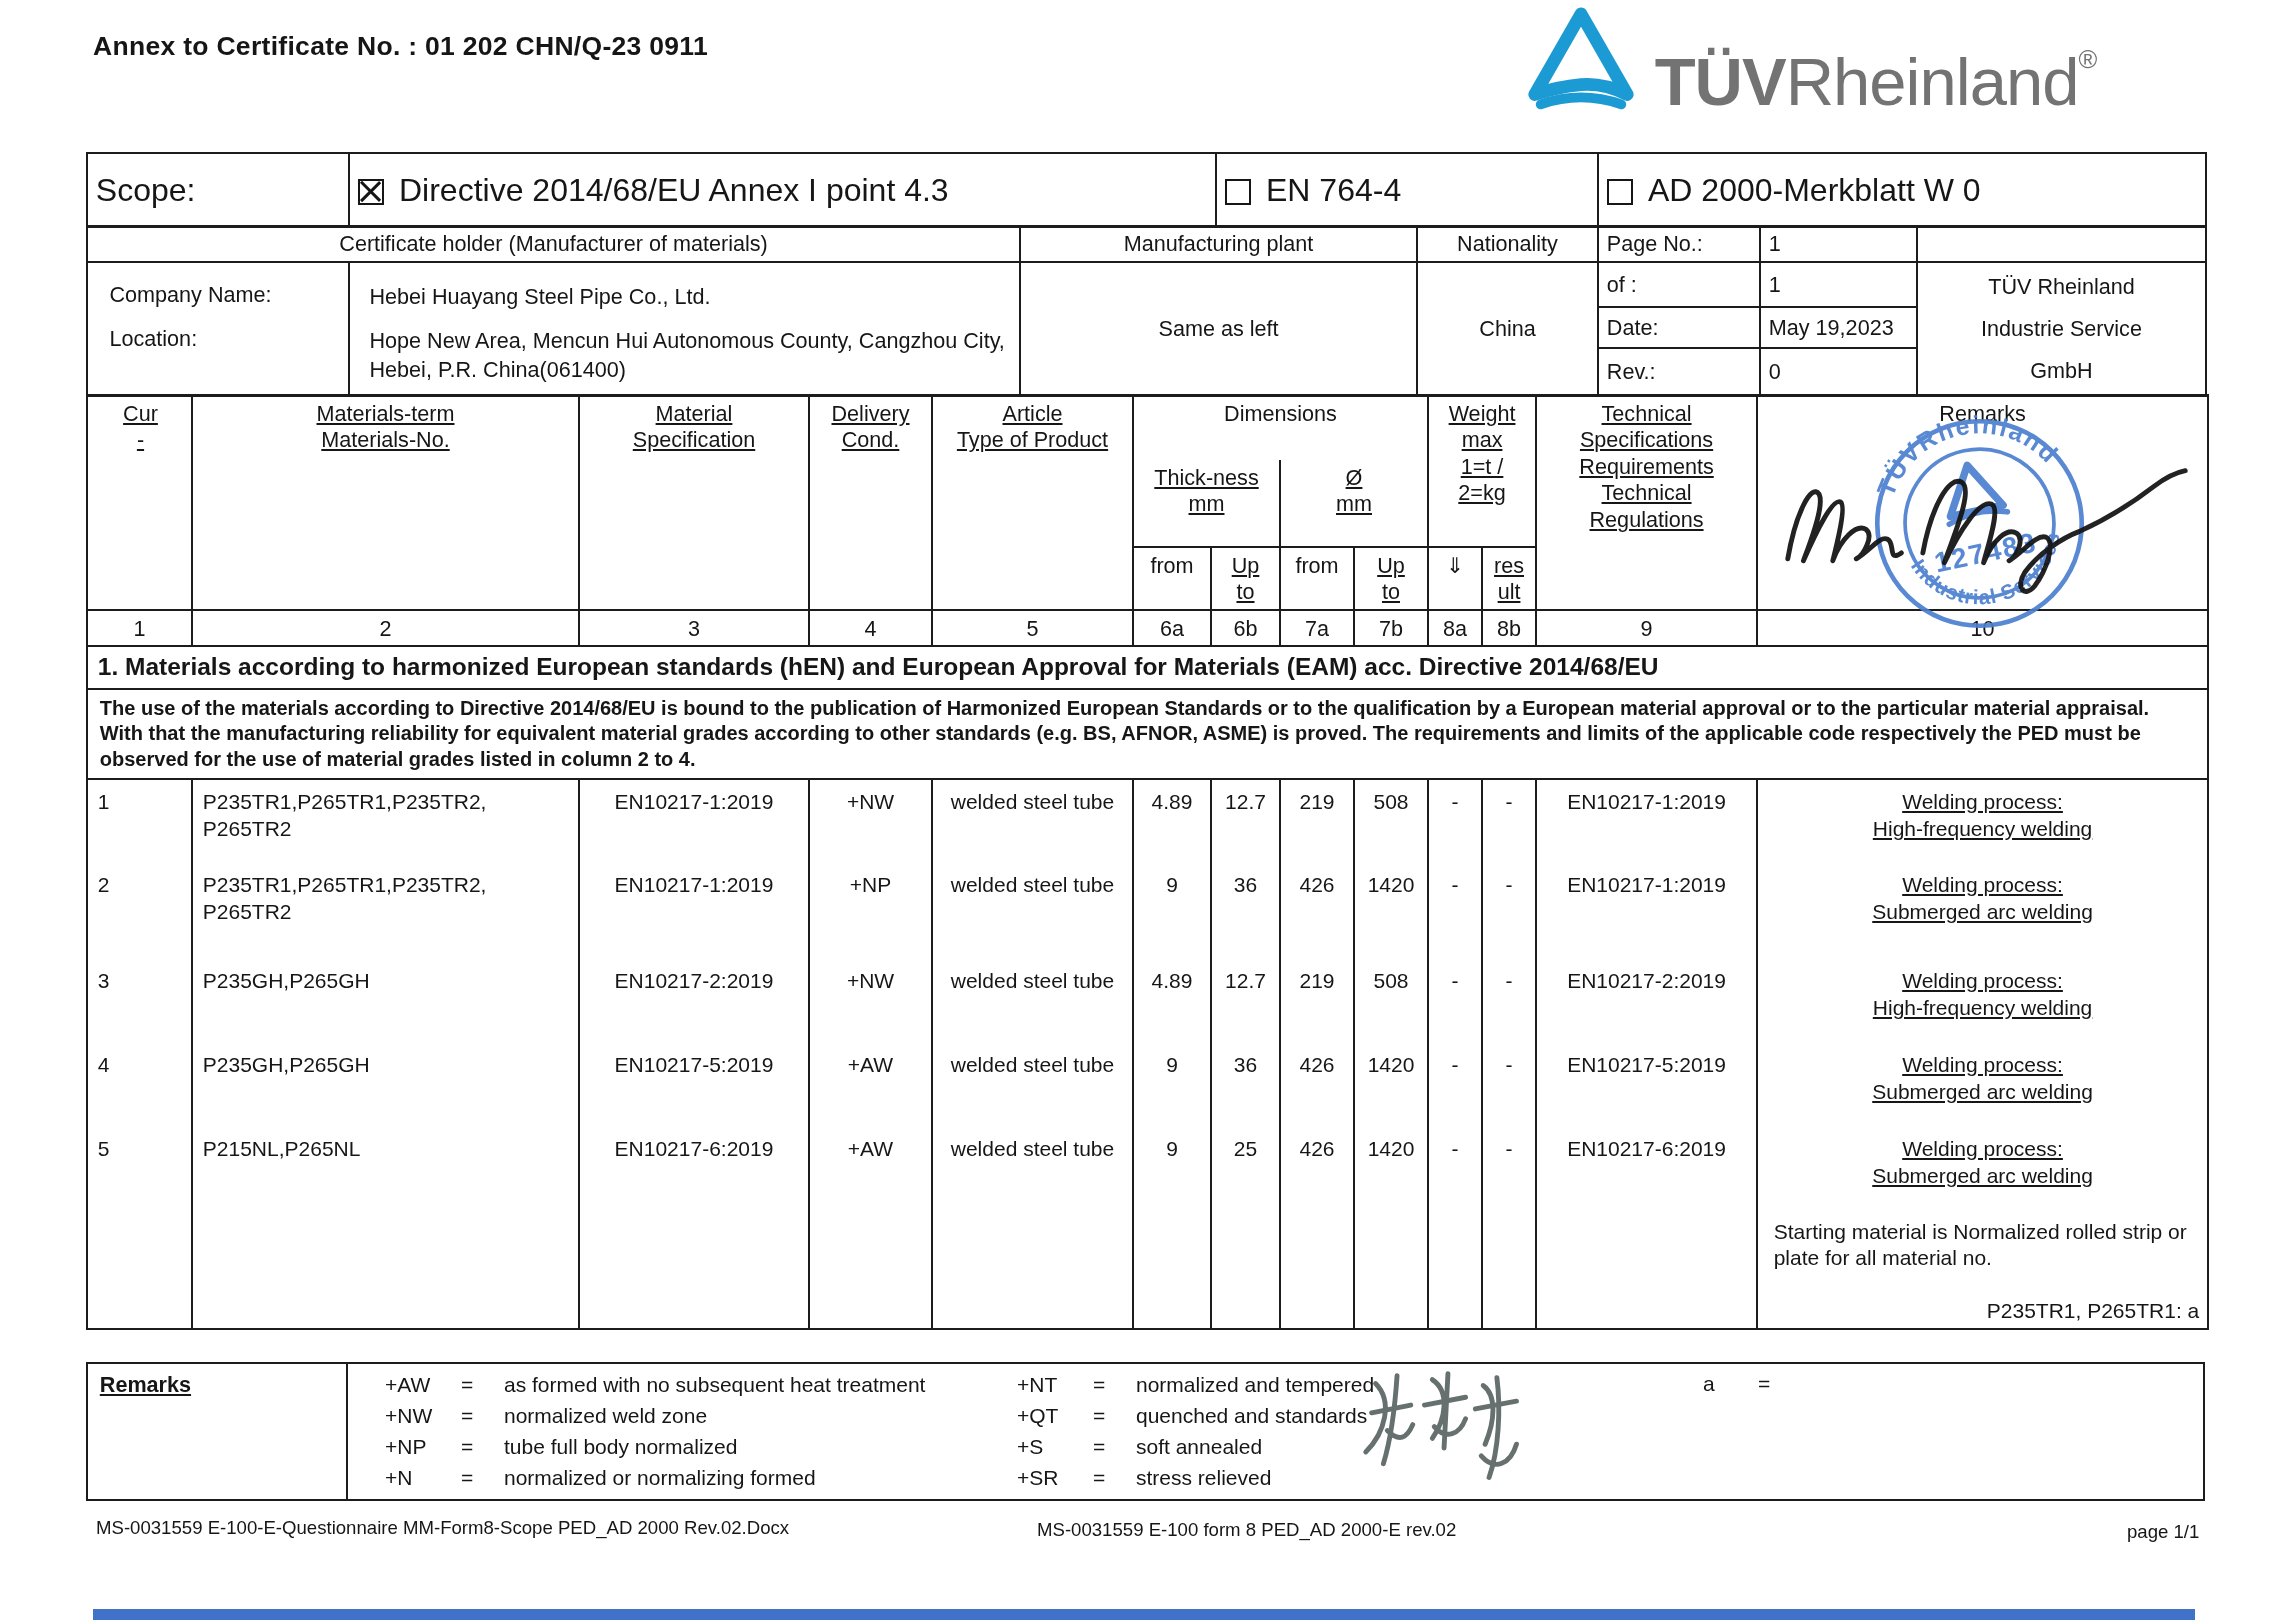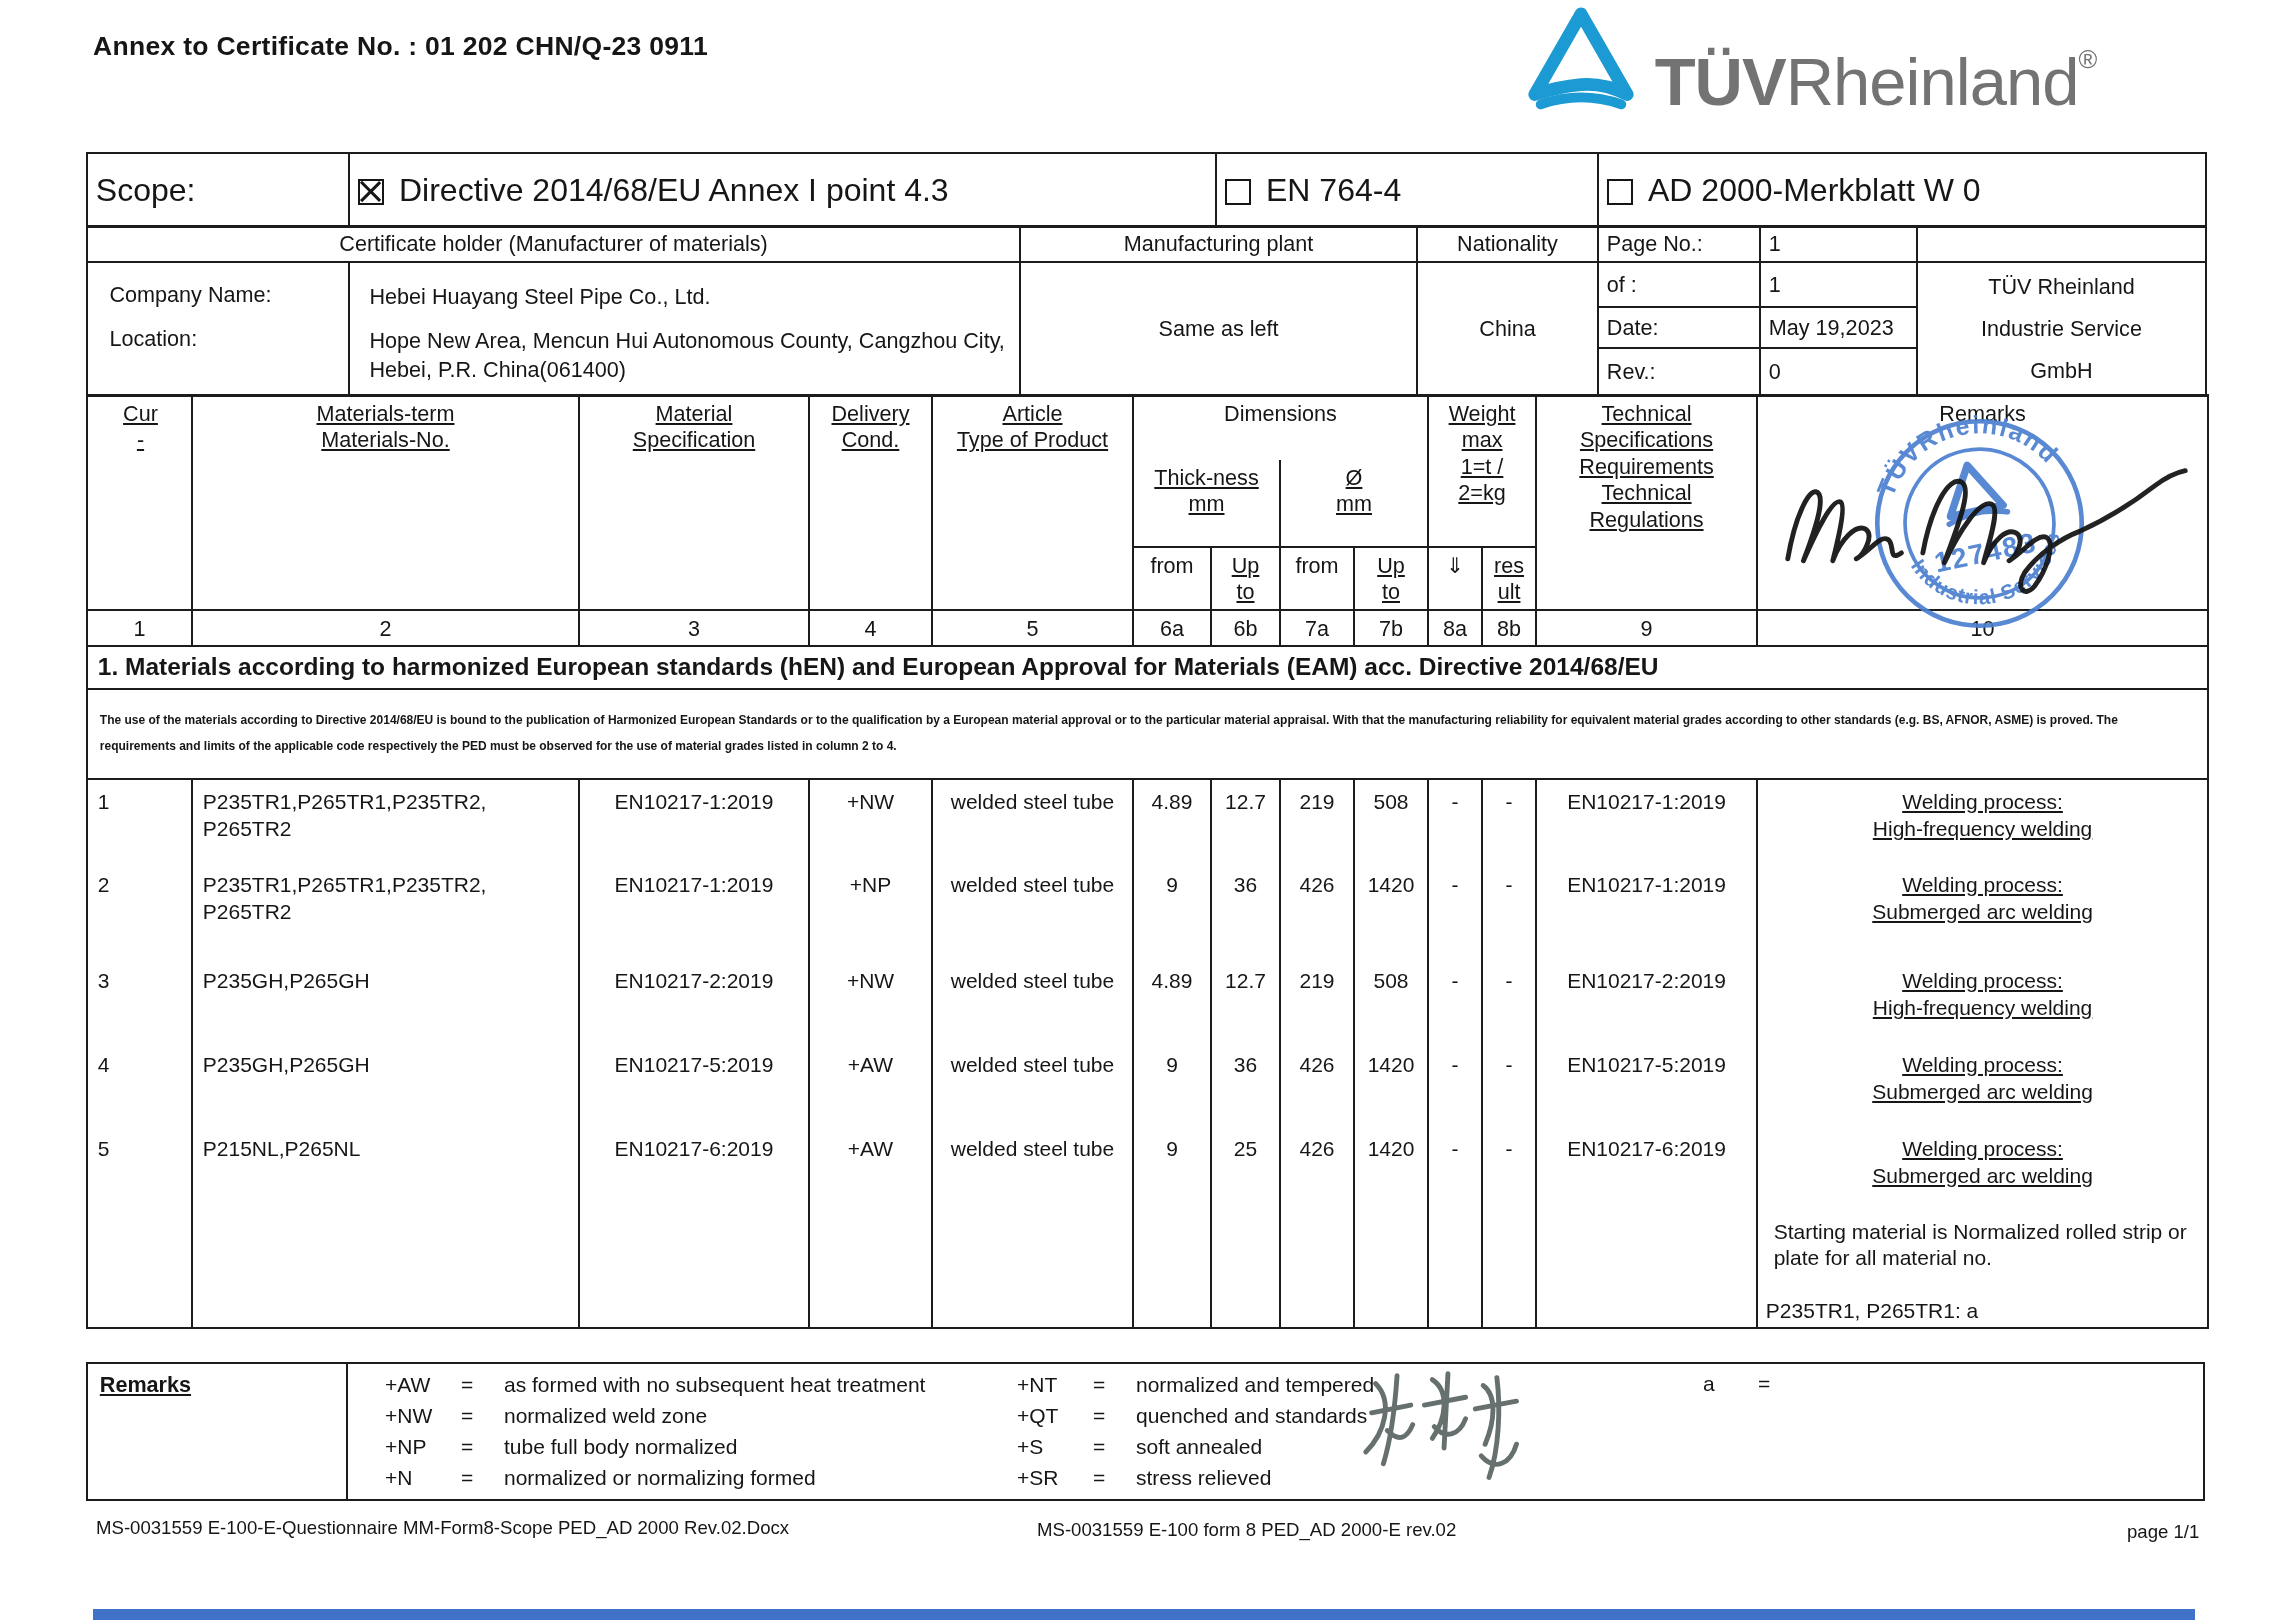--- a/index.html
+++ b/index.html
@@ -44,28 +44,28 @@
 
   
   .hr1{height:65px;}.hr2{height:87px;}.hr3{height:57px;}.numrow{height:36px;}
   .main-table thead td{text-align:center;vertical-align:top;padding-top:4.9px;line-height:26.5px;font-size:21.6px;}
   td.cur-cell{text-align:left;padding-left:9.8px;}
   td.nb{border-bottom:none;}
   td.nt{border-top:none;}
   td.remarks-head{position:relative;overflow:visible;}
   .numrow td{text-align:center;font-size:20.6px;padding:2px;}
   .sec-title td{border-top:2.9px solid #1c1c1c;font-size:24.5px;font-weight:bold;text-align:left;padding:5.9px 9.8px;height:43px;box-sizing:border-box;}
-  .sec-note td{font-size:12px;font-weight:bold;text-align:left;line-height:25.5px;padding:5.9px 11.8px;height:90px;box-sizing:border-box;}
+  .sec-note td{font-size:20px;font-weight:bold;text-align:left;line-height:25.5px;padding:5.9px 11.8px;height:90px;box-sizing:border-box;}
   tbody.data td{border-top:none;border-bottom:none;vertical-align:top;text-align:center;padding-top:7.8px;font-size:21px;line-height:27.4px;}
   tbody.data td.al{text-align:left;padding-left:9.8px;}
   tbody.data tr.dr1{height:84px;}tbody.data tr.dr2{height:96px;}
   tbody.data tr.dr3{height:84px;}tbody.data tr.dr4{height:84px;}
   tbody.data tr.dr5{height:84px;}tbody.data tr.fill{height:98px;}
   .xr1{text-align:left;padding:0 3.9px 0 7.8px;line-height:26.5px;}
-  .xr2{margin-top:25.5px;text-align:left;}
+  .xr2{margin-top:25.5px;text-align:right;}
 
   
   .stamp{position:absolute;left:110px;top:15.7px;transform:rotate(-12deg);opacity:.92;}
   .sig{position:absolute;left:17.6px;top:47px;}
 
   
   .remarks-box{position:absolute;left:86px;top:1362px;width:2119px;height:139px;border:2.9px solid #1c1c1c;display:flex;box-sizing:border-box;}
   .rb-title{width:260px;border-right:2px solid #1c1c1c;padding:7.8px 0 0 11.8px;box-sizing:border-box;}
   .rb-title span{font-weight:bold;text-decoration:underline;font-size:21.6px;}
   .rb-content{flex:1;position:relative;}

